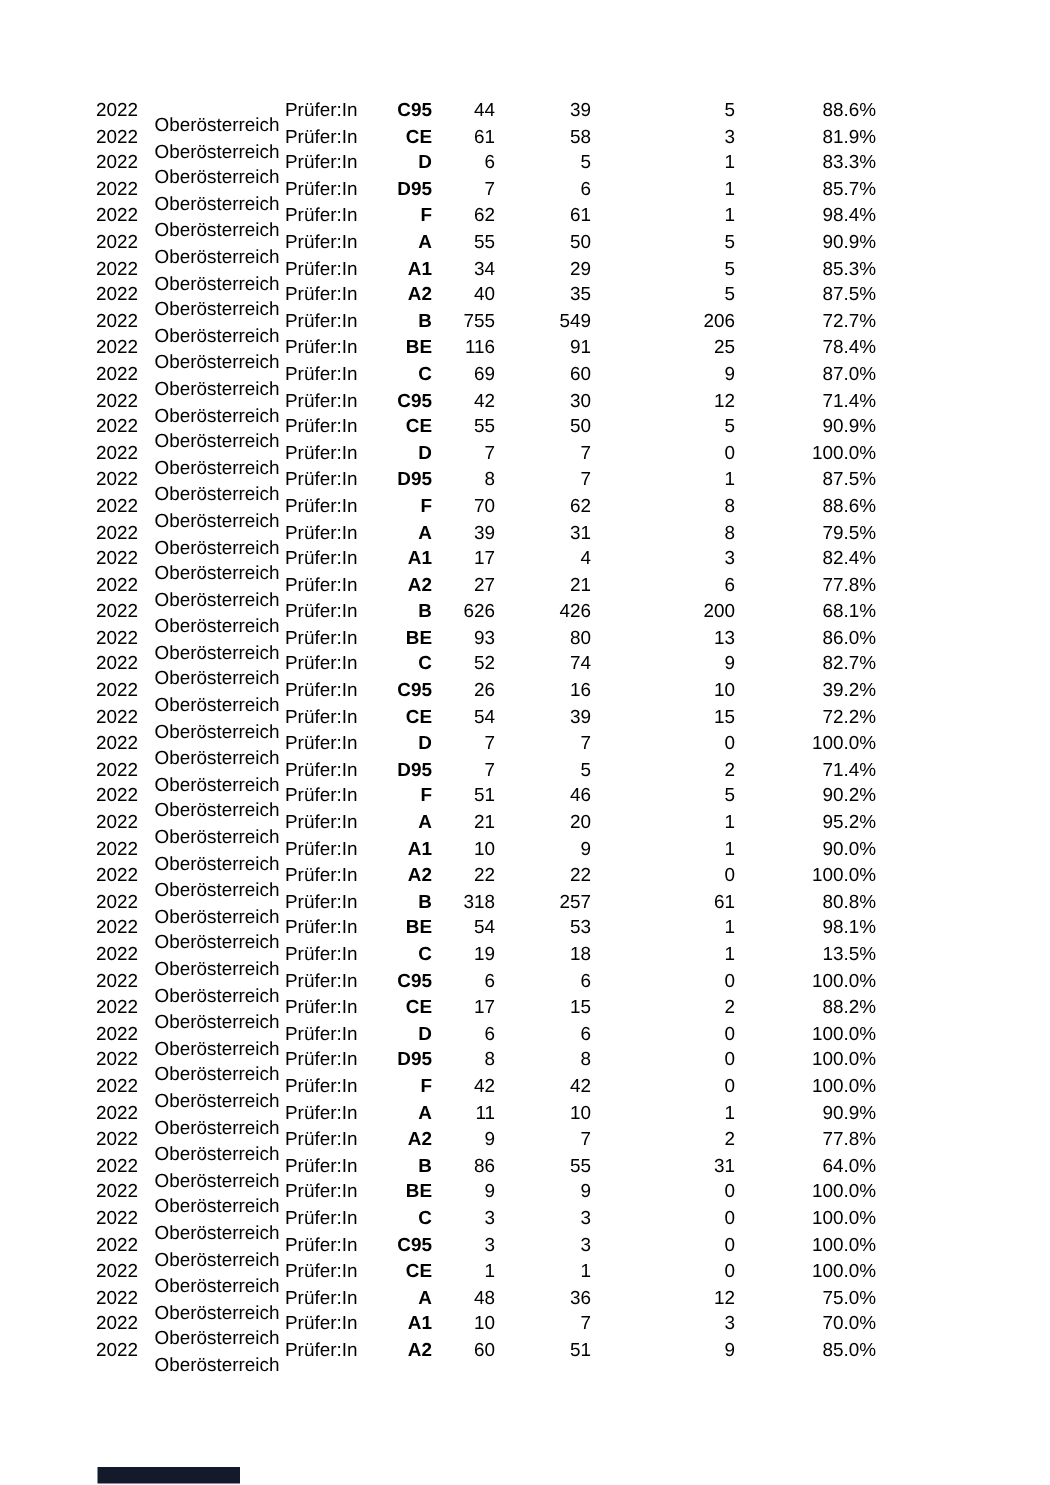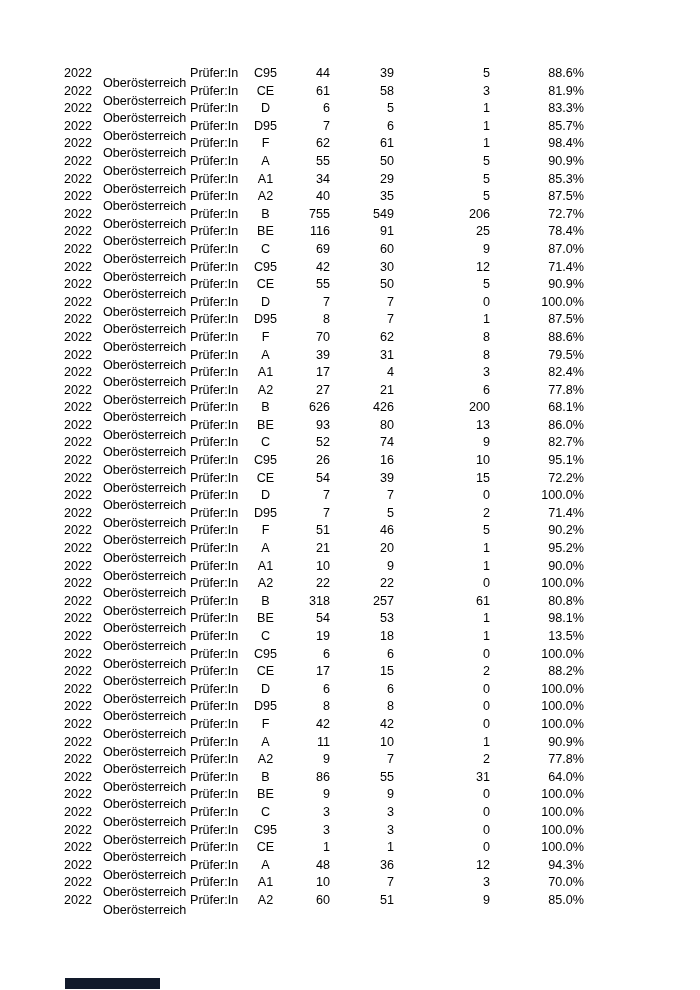--- a/index.html
+++ b/index.html
@@ -30,21 +30,21 @@
     position: relative;
     height: 17.6px;
     line-height: 17.6px;
     font-size: 12.6px;
     white-space: nowrap;
   }
   .cell { position: absolute; top: 0; }
   .c-year   { left: 64px;  width: 36px;  text-align: left; }
   .c-region { left: 103px; width: 85px;  text-align: left; margin-top: 10px; }
   .c-role   { left: 190px; width: 52px;  text-align: left; }
-  .c-cat    { left: 243px; width: 45px;  text-align: center; }
+  .c-cat    { left: 243px; width: 45px;  text-align: right; font-weight: bold; }
   .c-n1     { left: 230px; width: 100px; text-align: right; }
   .c-n2     { left: 294px; width: 100px; text-align: right; }
   .c-n3     { left: 390px; width: 100px; text-align: right; }
   .c-pct    { left: 484px; width: 100px; text-align: right; }
   .footer-bar {
     position: absolute;
     left: 65px;
     top: 978px;
     width: 95px;
     height: 11px;
@@ -299,21 +299,21 @@
   </div>
 
   <div class="row">
     <span class="cell c-year">2022</span>
     <span class="cell c-region">Oberösterreich</span>
     <span class="cell c-role">Prüfer:In</span>
     <span class="cell c-cat">C95</span>
     <span class="cell c-n1">26</span>
     <span class="cell c-n2">16</span>
     <span class="cell c-n3">10</span>
-    <span class="cell c-pct">95.1%</span>
+    <span class="cell c-pct">39.2%</span>
   </div>
 
   <div class="row">
     <span class="cell c-year">2022</span>
     <span class="cell c-region">Oberösterreich</span>
     <span class="cell c-role">Prüfer:In</span>
     <span class="cell c-cat">CE</span>
     <span class="cell c-n1">54</span>
     <span class="cell c-n2">39</span>
     <span class="cell c-n3">15</span>
@@ -552,21 +552,21 @@
   </div>
 
   <div class="row">
     <span class="cell c-year">2022</span>
     <span class="cell c-region">Oberösterreich</span>
     <span class="cell c-role">Prüfer:In</span>
     <span class="cell c-cat">A</span>
     <span class="cell c-n1">48</span>
     <span class="cell c-n2">36</span>
     <span class="cell c-n3">12</span>
-    <span class="cell c-pct">94.3%</span>
+    <span class="cell c-pct">75.0%</span>
   </div>
 
   <div class="row">
     <span class="cell c-year">2022</span>
     <span class="cell c-region">Oberösterreich</span>
     <span class="cell c-role">Prüfer:In</span>
     <span class="cell c-cat">A1</span>
     <span class="cell c-n1">10</span>
     <span class="cell c-n2">7</span>
     <span class="cell c-n3">3</span>

